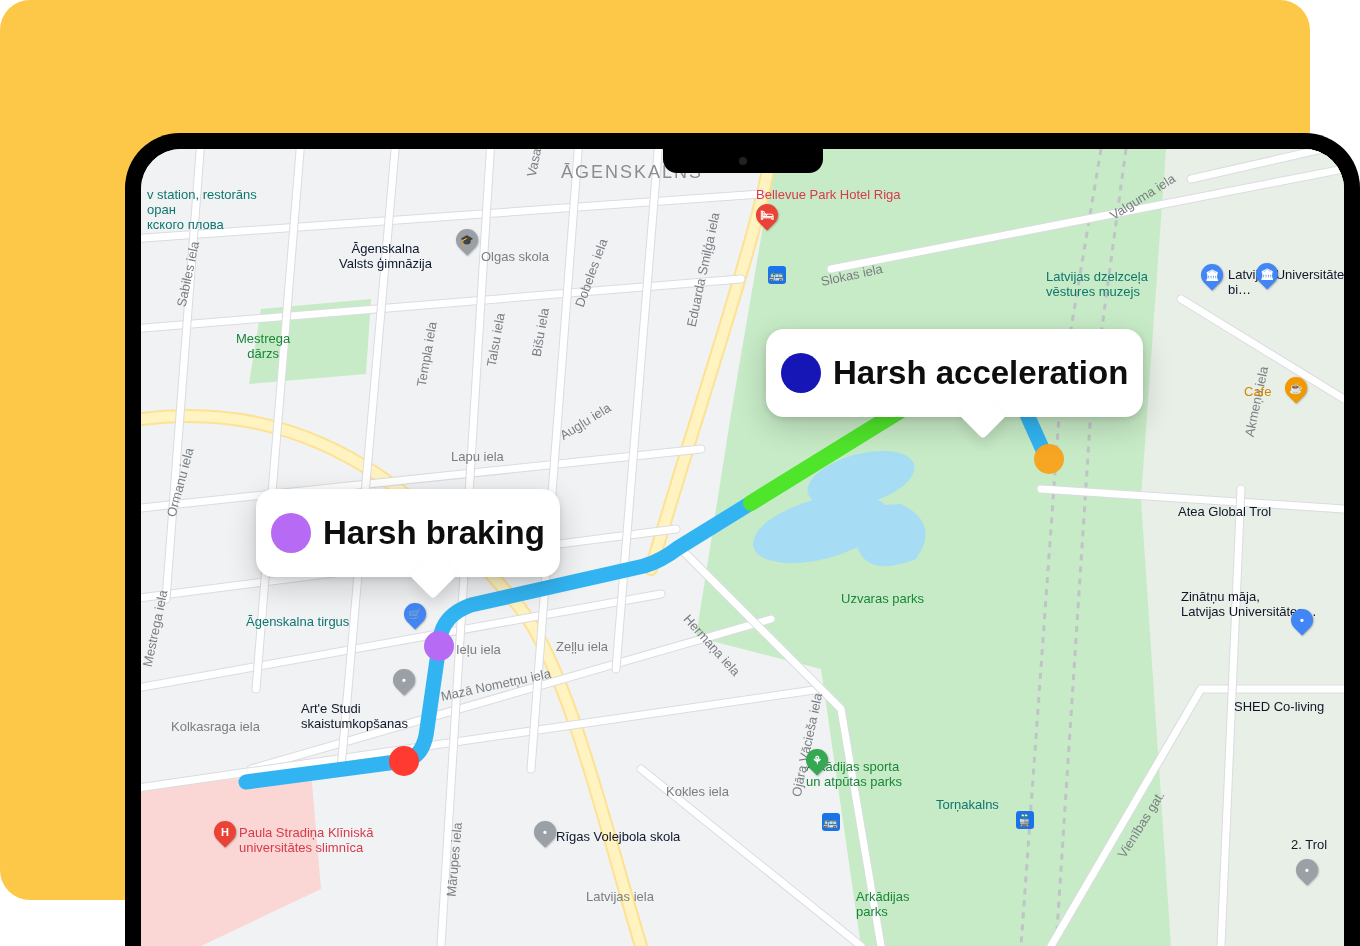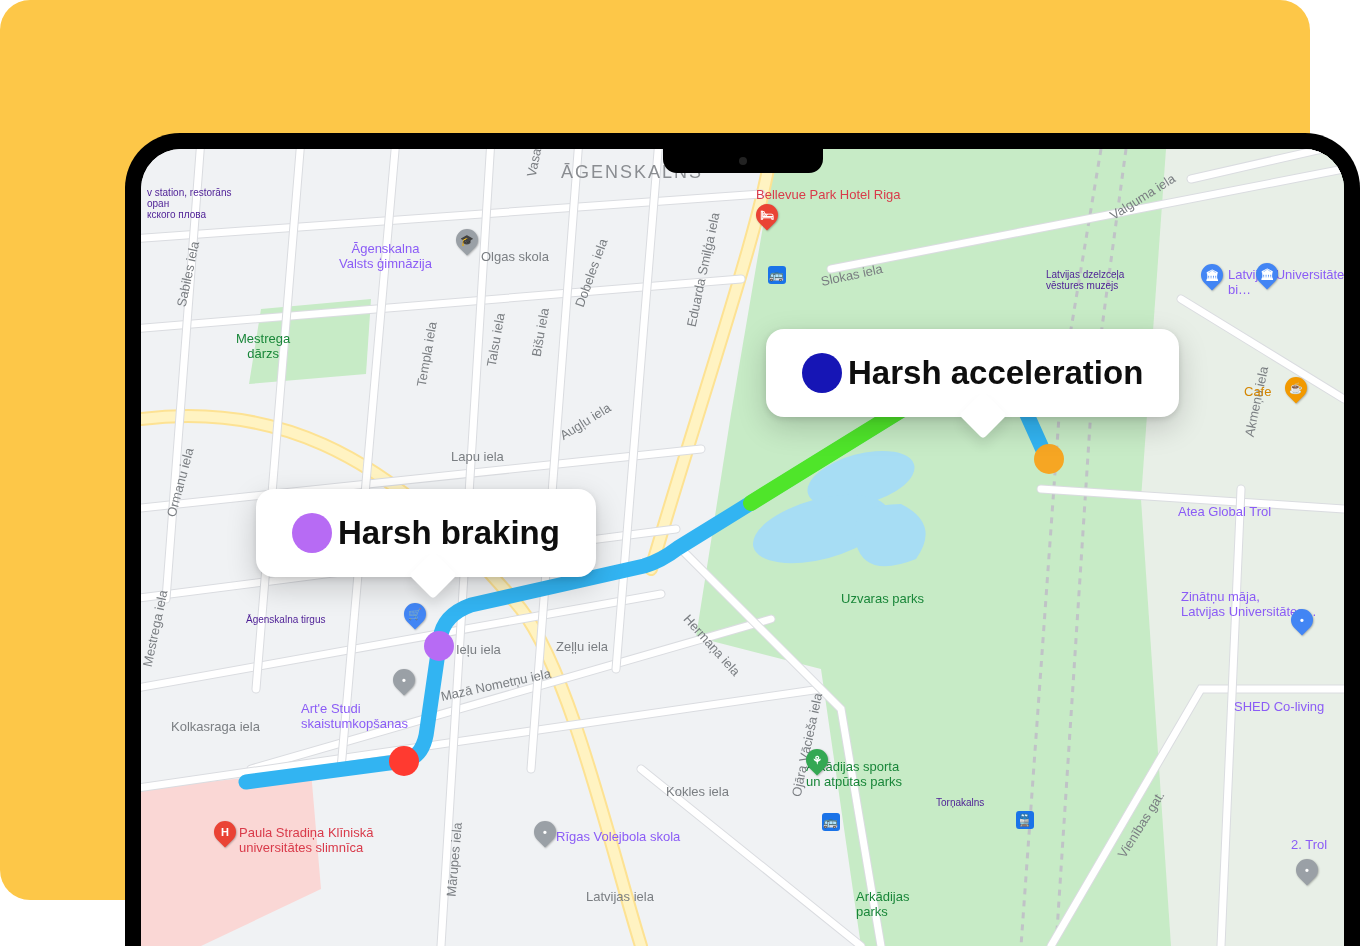--- a/index.html
+++ b/index.html
@@ -18,40 +18,40 @@
 .water{fill:#A7DDF4;}
 .medical{fill:#FAD7D5;}
 .major-road{stroke:#FDE293;stroke-width:14;fill:none;stroke-linecap:round;}
 .major-road-in{stroke:#FFF3C2;stroke-width:10;fill:none;stroke-linecap:round;}
 .rail{stroke:#C0C3C7;stroke-width:3;fill:none;stroke-dasharray:6 6;}
 
 .route{stroke:#32B4F2;stroke-width:15;fill:none;stroke-linecap:round;stroke-linejoin:round;}
 .route-green{stroke:#4FE52A;stroke-width:16;fill:none;stroke-linecap:round;}
 .dot{r:15;}
 
-.ml{position:absolute;font-size:13px;color:#8b5cf6;white-space:nowrap;pointer-events:none;}
+.ml{position:absolute;font-size:13px;color:#0f172a;white-space:nowrap;pointer-events:none;}
 .ml.area{font-size:18px;letter-spacing:2px;color:#8A8D91;font-weight:500;}
 .ml.street{font-size:13px;color:#7A7E82;}
-.ml.poi{color:#4c1d95;font-size:10px;}
+.ml.poi{color:#0f766e;font-size:13px;}
 .ml.poi-red{color:#D93A4A;}
 .ml.poi-green{color:#198639;}
 .tilt{transform-origin:left center;}
 
 .poi-pin{position:absolute;width:22px;height:22px;border-radius:50% 50% 50% 0;transform:rotate(-45deg);display:flex;align-items:center;justify-content:center;
   box-shadow:0 1px 2px rgba(0,0,0,.3);}
 .poi-pin span{transform:rotate(45deg);font-size:11px;color:#fff;font-weight:bold;}
 .poi-pin.blue{background:#4285F4;}
 .poi-pin.green{background:#34A853;}
 .poi-pin.red{background:#EA4335;}
 .poi-pin.orange{background:#F29900;}
 .poi-pin.grey{background:#9AA0A6;}
 .transit{position:absolute;width:18px;height:18px;border-radius:3px;font-size:12px;color:#fff;display:flex;align-items:center;justify-content:center;background:#1A73E8;font-weight:bold;}
 
 .callout{position:absolute;background:#fff;border-radius:18px;box-shadow:0 10px 30px rgba(0,0,0,0.18),0 2px 6px rgba(0,0,0,0.12);
-  padding:24px 36px;display:flex;align-items:center;gap:6px;font-size:33px;font-weight:700;color:#0E0E0E;z-index:30;}
+  padding:24px 15px;display:flex;align-items:center;gap:12px;font-size:33px;font-weight:700;color:#0E0E0E;z-index:30;}
 .callout .swatch{width:40px;height:40px;border-radius:50%;}
 .callout .tail{position:absolute;bottom:-15px;width:34px;height:34px;background:#fff;transform:rotate(45deg);border-radius:4px;
   box-shadow:6px 6px 12px rgba(0,0,0,0.08);}
 </style>
 </head>
 <body>
 
 <div class="frame">
   <div class="laptop">
     <div class="screen">

